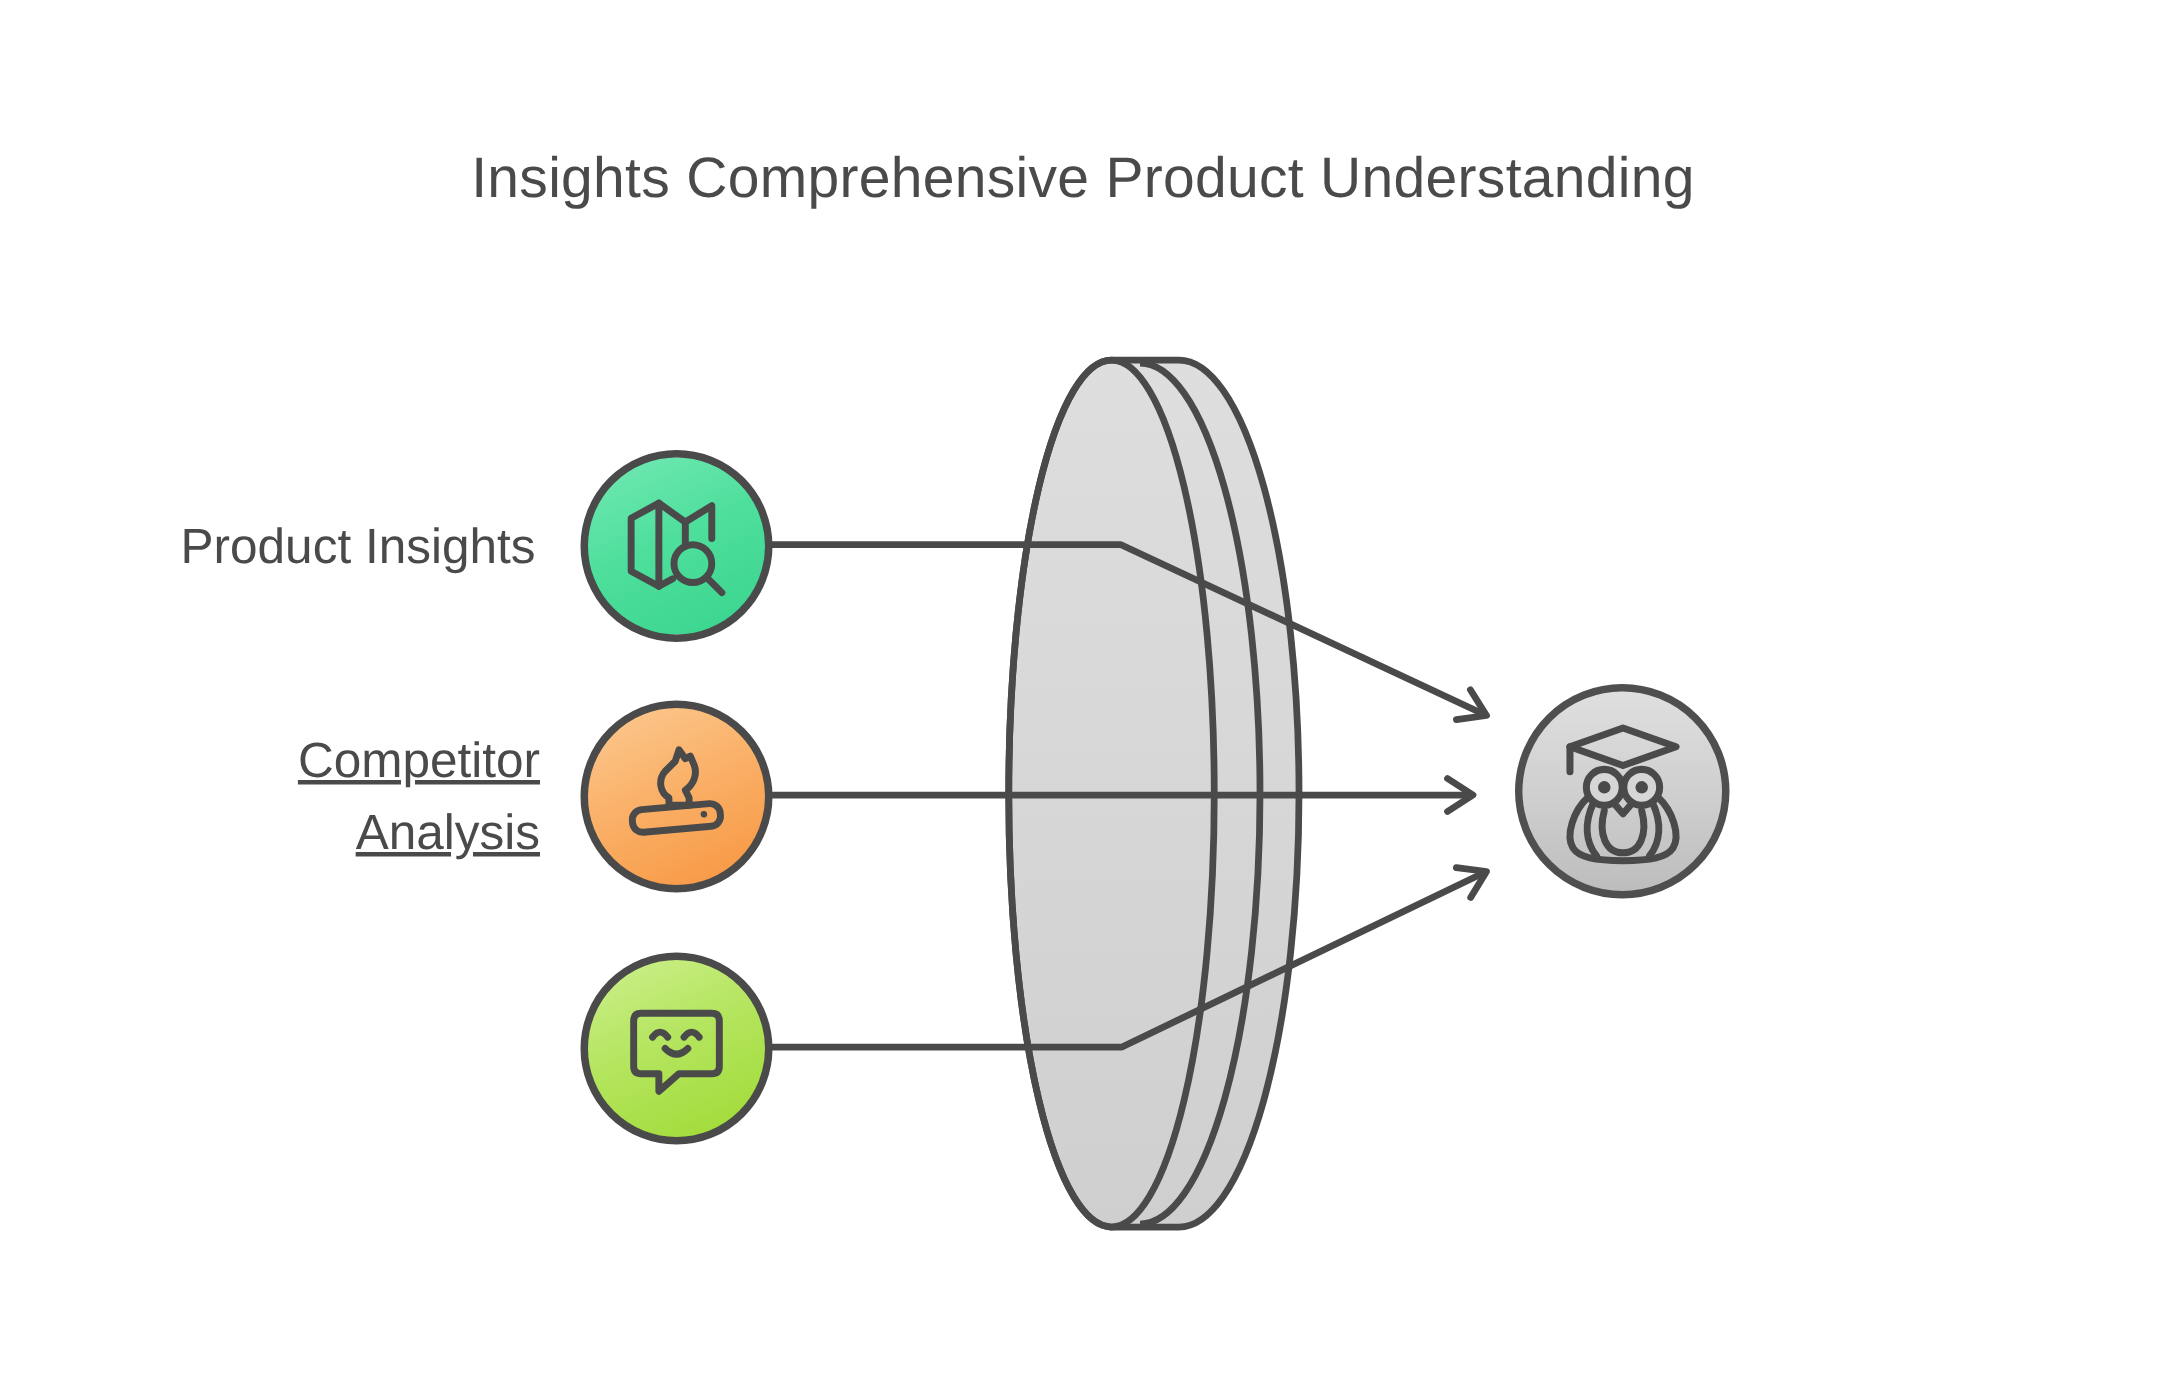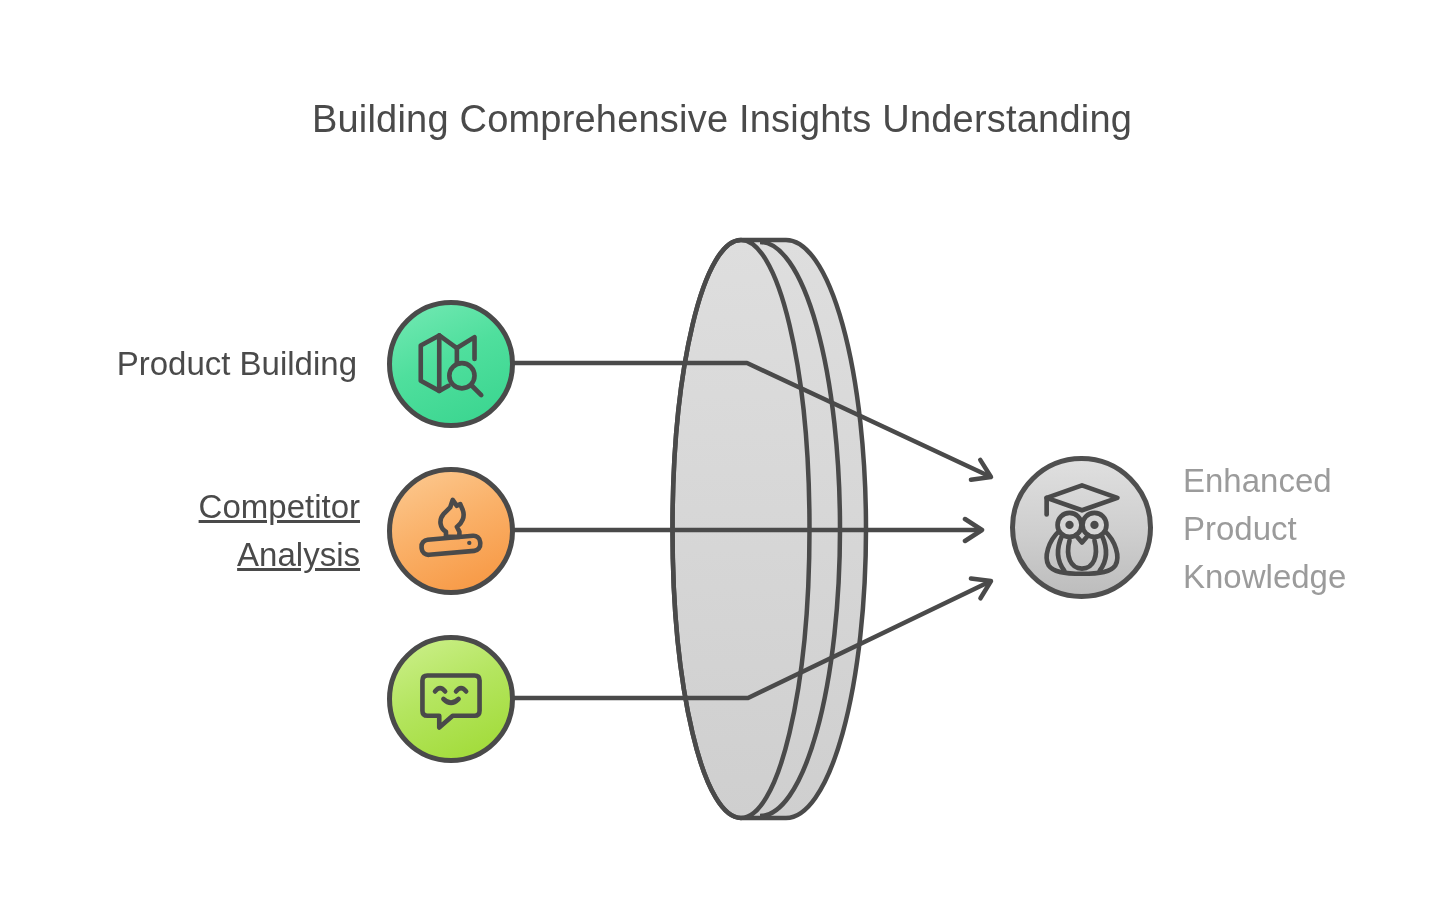--- a/index.html
+++ b/index.html
@@ -45,21 +45,21 @@
     color:#9b9b9b;font-size:33px;line-height:48px;font-weight:400;
     text-align:left;
   }
   .icon-svg{display:block;}
 </style>
 </head>
 <body>
 
 <div class="canvas">
 
-  <div class="page-title">Building Comprehensive Insights Understanding</div>
+  <div class="page-title">Insights Comprehensive Product Understanding</div>
 
   <svg class="overlay" width="1444" height="916" viewBox="0 0 1444 916">
     <defs>
       <linearGradient id="lensGrad" x1="0" y1="0" x2="0" y2="1">
         <stop offset="0" stop-color="#dedede"></stop>
         <stop offset="1" stop-color="#cfcfcf"></stop>
       </linearGradient>
       <marker id="arrowOpen" viewBox="-22 -14 26 28" markerWidth="26" markerHeight="28" markerUnits="userSpaceOnUse" refX="0" refY="0" orient="auto">
         <path d="M -17,-11 L 0,0 L -17,11" fill="none" stroke="#4a4a4a" stroke-width="4.5" stroke-linecap="round" stroke-linejoin="round"></path>
       </marker>
@@ -71,21 +71,21 @@
       <ellipse cx="741" cy="529" rx="68.5" ry="289" fill="none" stroke="#4a4a4a" stroke-width="4.5"></ellipse>
     </g>
 
     <g stroke="#4a4a4a" stroke-width="4.5" fill="none" stroke-linejoin="round">
       <path d="M 512,363 L 747,363 L 991,477" marker-end="url(#arrowOpen)"></path>
       <path d="M 512,530 L 982,530" marker-end="url(#arrowOpen)"></path>
       <path d="M 512,698 L 748,698 L 991,581" marker-end="url(#arrowOpen)"></path>
     </g>
   </svg>
 
-  <div class="input-label" style="left:37px;top:340px;width:320px;">Product Building</div>
+  <div class="input-label" style="left:37px;top:340px;width:320px;">Product Insights</div>
   <div class="input-label" style="left:160px;top:483px;width:200px;text-decoration:underline;">Competitor Analysis</div>
 
   <div class="node-circle node-green" style="left:387px;top:300px;">
     <svg class="icon-svg" width="84" height="84" viewBox="0 0 100 100" fill="none" stroke="#4a4a4a" stroke-width="5.5" stroke-linecap="round" stroke-linejoin="round">
       <path d="M 14,28 L 36,16 L 36,82 L 14,70 Z"></path>
       <path d="M 36,16 L 57,31 L 78,18 L 78,44"></path>
       <path d="M 57,31 L 57,50"></path>
       <path d="M 36,82 L 47,76"></path>
       <circle cx="63" cy="64" r="15"></circle>
       <path d="M 74,75 L 86,87"></path>
@@ -120,15 +120,14 @@
       <path d="M 69,57 C 75,70 74,82 67,91"></path>
       <path d="M 38,62 C 34,77 39,89 50,89 C 61,89 66,77 62,62"></path>
       <circle cx="38" cy="47" r="11.5" fill="#d6d6d6"></circle>
       <circle cx="62" cy="47" r="11.5" fill="#d6d6d6"></circle>
       <circle cx="38" cy="47" r="4" fill="#4a4a4a" stroke="none"></circle>
       <circle cx="62" cy="47" r="4" fill="#4a4a4a" stroke="none"></circle>
       <path d="M 44,57 L 50,64 L 56,57"></path>
     </svg>
   </div>
 
-  <div class="output-label" style="left:1183px;top:457px;width:210px;">Enhanced Product Knowledge</div>
 
 </div>
 
 </body></html>

